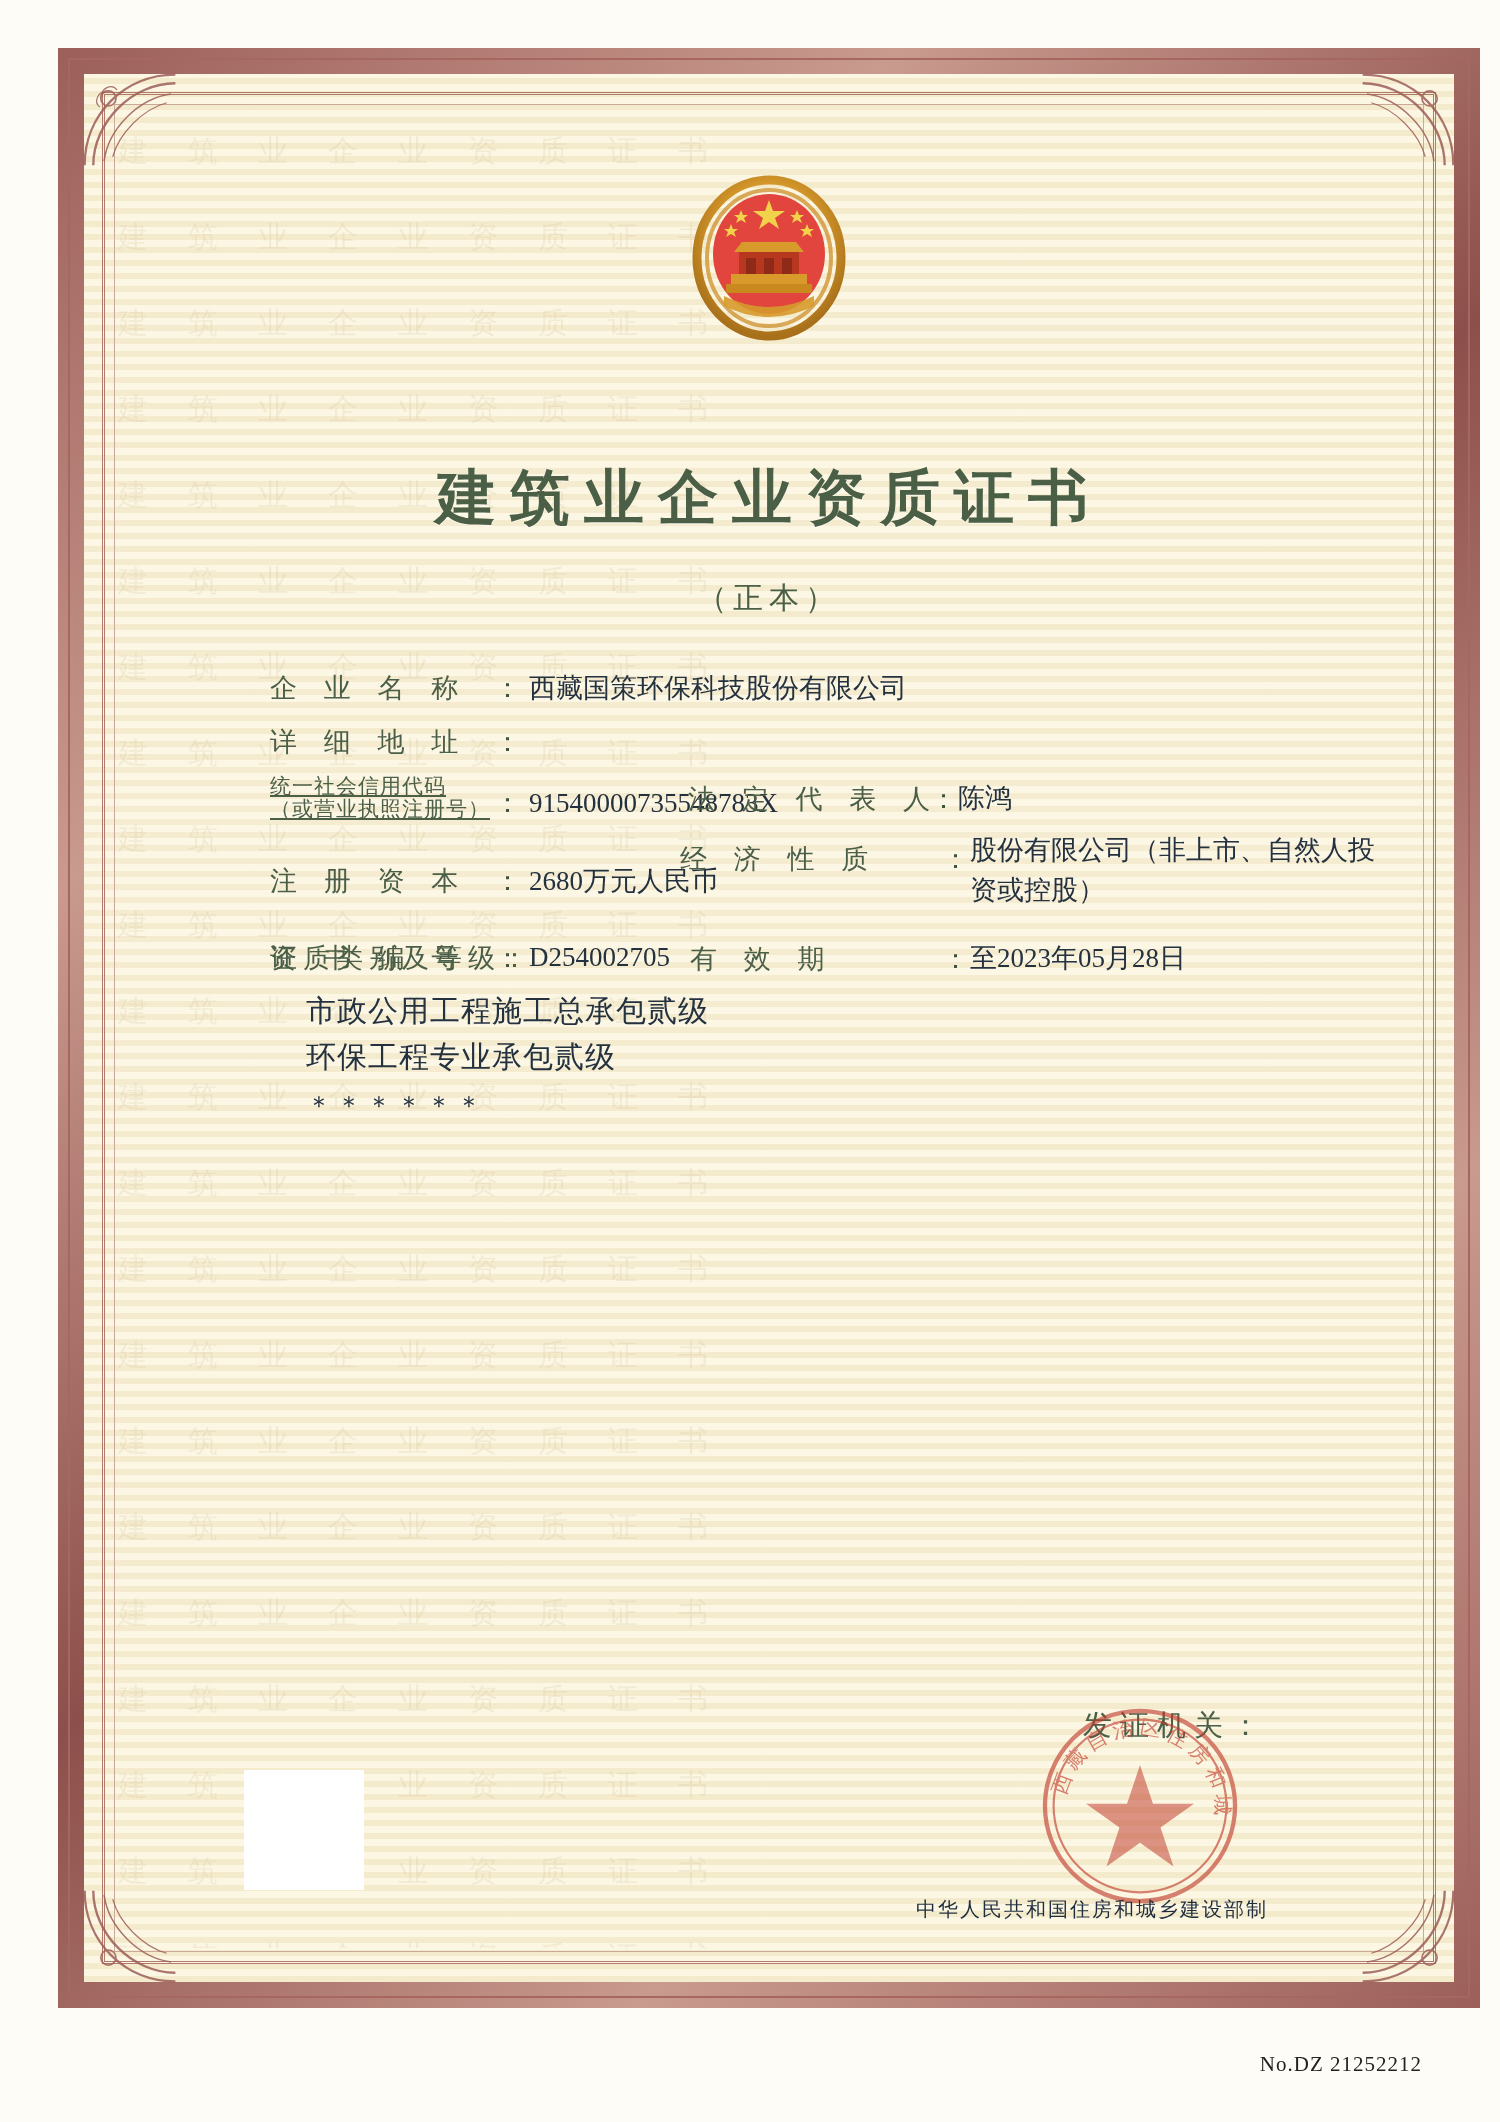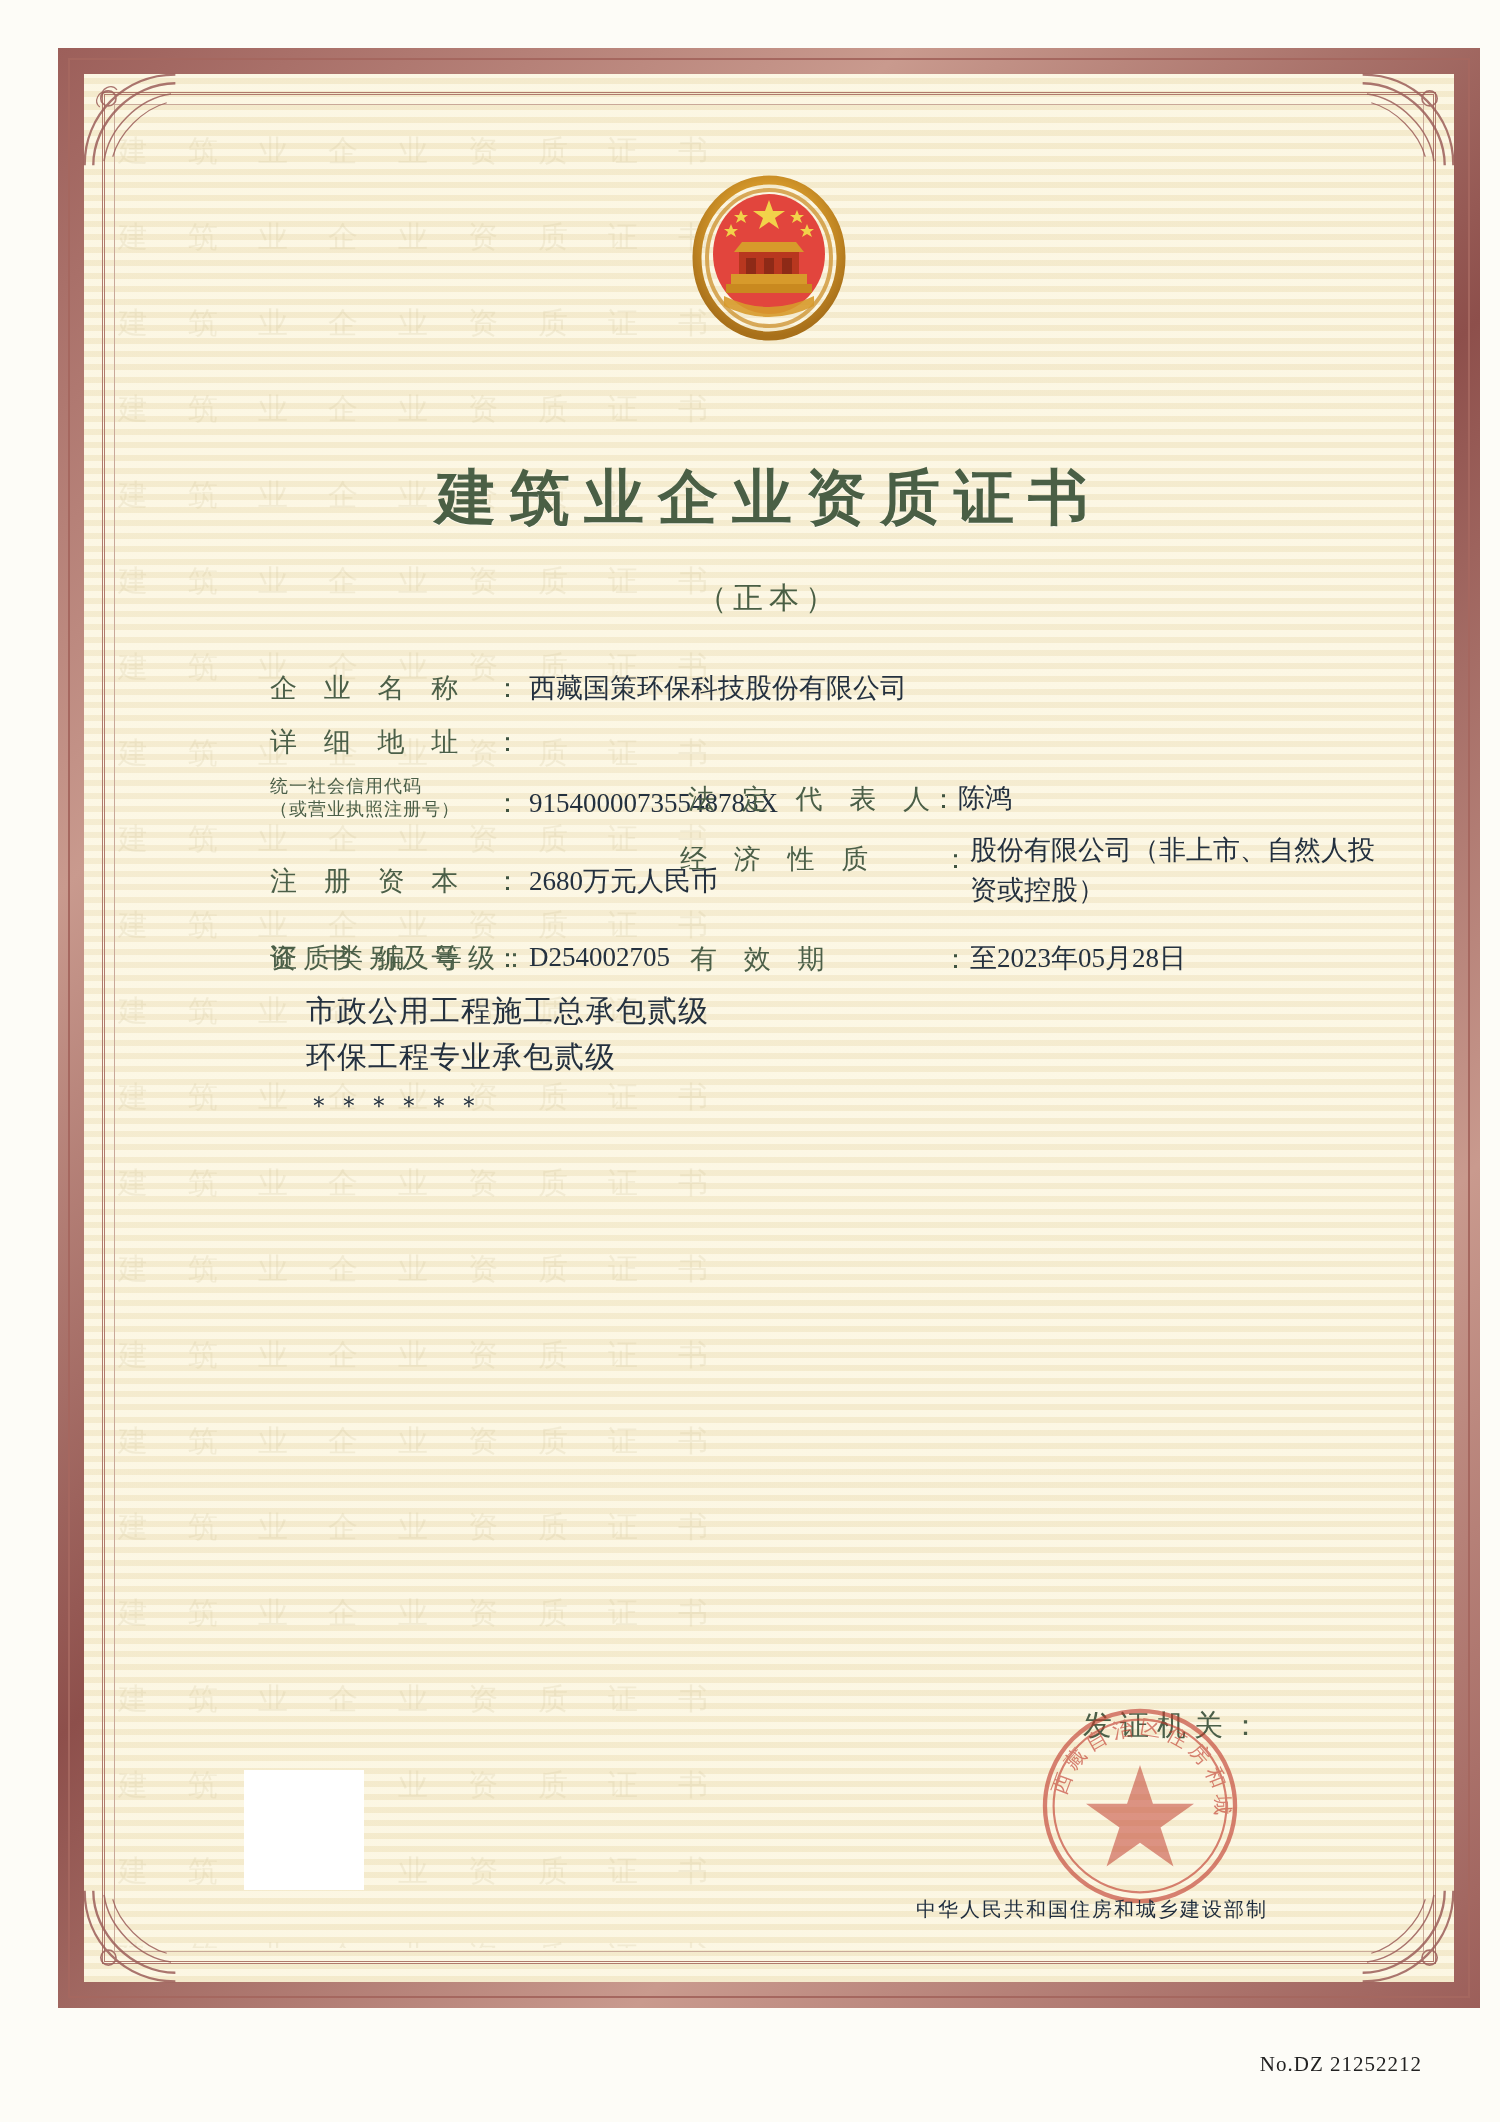--- a/index.html
+++ b/index.html
@@ -129,22 +129,22 @@
   .colon{font-size:27px;padding-top:4px;}
   .val{
     font-size:27px;
     color:#24313f;
     padding-top:3px;
     letter-spacing:0px;
     font-family:"Liberation Serif", serif;
   }
   .w-label{width:224px;display:inline-block}
   .small-label{
-    font-size:18px;line-height:23px;letter-spacing:1px;
-    width:224px;color:#4b5f48;padding-top:0;
+    font-size:21px;line-height:23px;letter-spacing:1px;
+    width:224px;color:#4b5f48;padding-top:0;text-decoration:underline;
   }
 
   .qual-head{
     position:absolute;left:212px;top:892px;
     font-size:27px;letter-spacing:6px;color:#4b5f48;
   }
   .qual-list{
     position:absolute;left:248px;top:940px;
     font-size:30px;line-height:46px;color:#24313f;letter-spacing:1px;
   }

